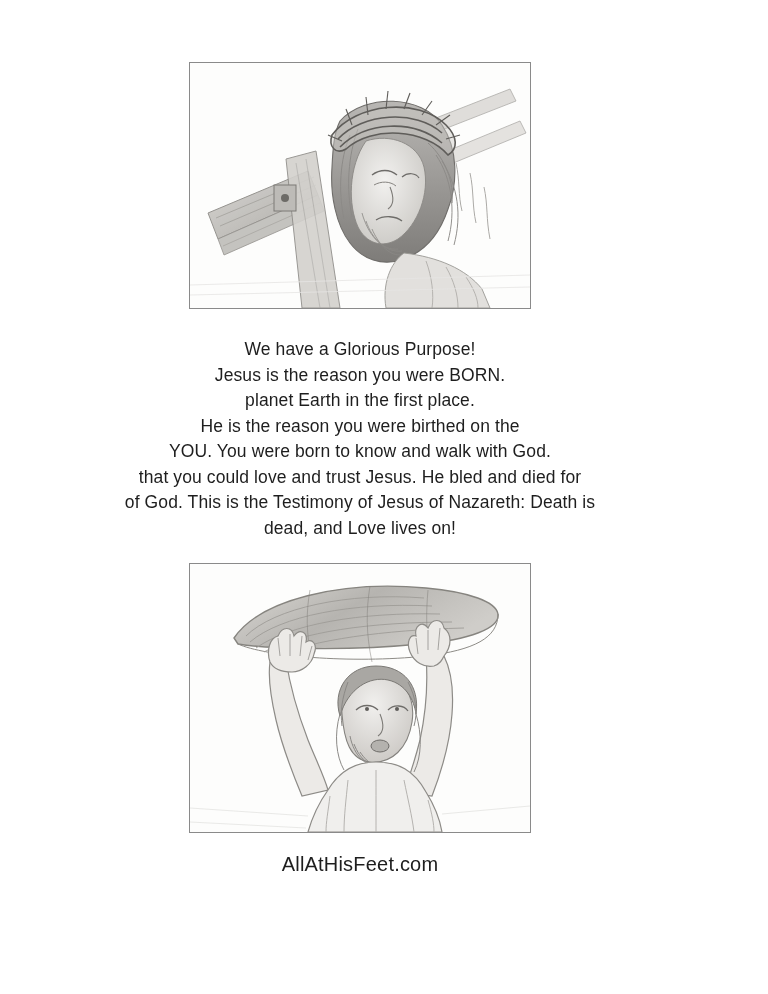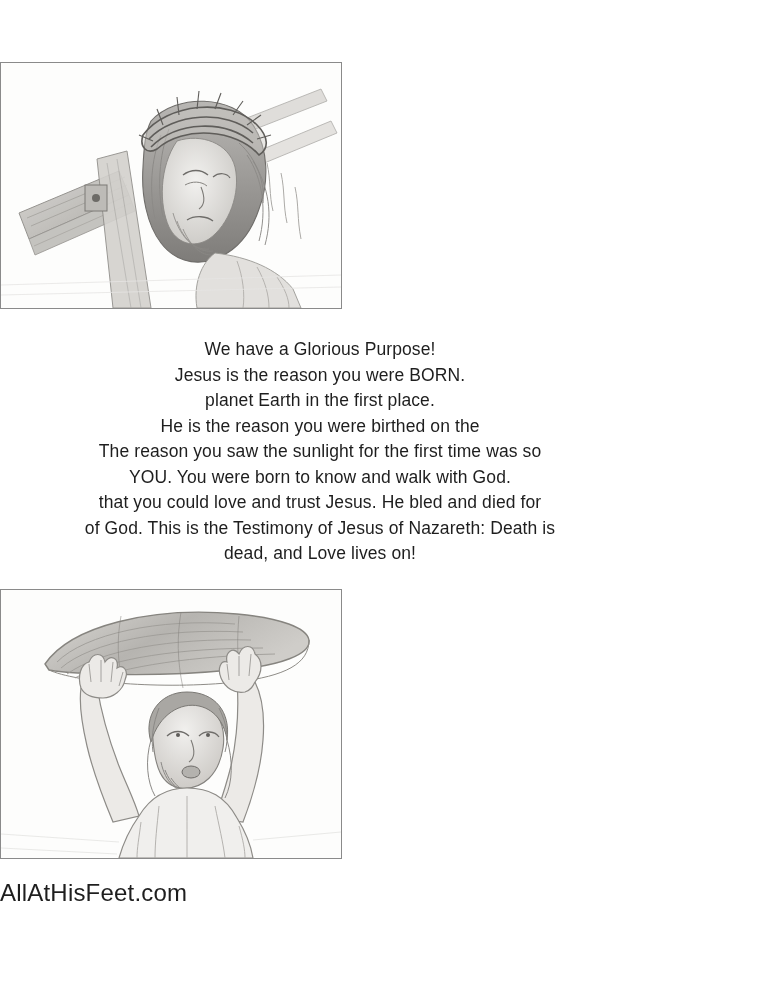--- a/index.html
+++ b/index.html
@@ -13,21 +13,21 @@
     font-family: "Liberation Sans", sans-serif;
     color: #1a1a1a;
     overflow: hidden;
   }
   .page {
     position: relative;
     width: 720px;
     height: 994px;
     display: flex;
     flex-direction: column;
-    align-items: flex-start;
+    align-items: center;
   }
 
   
   .illustration {
     position: relative;
     border: 1px solid #8a8a8a;
     background: #fbfbfa;
     overflow: hidden;
   }
   .illustration-top {
@@ -57,21 +57,21 @@
     letter-spacing: 0.1px;
   }
   .message .line {
     display: block;
     white-space: nowrap;
   }
 
   
   .footer {
     margin-top: 20px;
-    font-size: 24px;
+    font-size: 20px;
     color: #1e1e1e;
     letter-spacing: 0.2px;
   }
 </style>
 </head>
 <body>
 
 <div class="page">
 
   <div class="illustration illustration-top">
@@ -176,21 +176,20 @@
         <line x1="0" y1="232" x2="340" y2="224"></line>
       </g>
     </svg>
   </div>
 
   <div class="message">
     <span class="line">We have a Glorious Purpose!</span>
     <span class="line">Jesus is the reason you were BORN.</span>
     <span class="line">planet Earth in the first place.</span>
     <span class="line">He is the reason you were birthed on the</span>
-    <span class="line">The reason you saw the sunlight for the first time was so</span>
     <span class="line">YOU. You were born to know and walk with God.</span>
     <span class="line">that you could love and trust Jesus. He bled and died for</span>
     <span class="line">of God. This is the Testimony of Jesus of Nazareth: Death is</span>
     <span class="line">dead, and Love lives on!</span>
   </div>
 
   <div class="illustration illustration-bottom">
     <svg viewBox="0 0 340 268" preserveAspectRatio="none">
       <defs>
         <linearGradient id="beamg" x1="0" y1="0" x2="1" y2="0.4">

